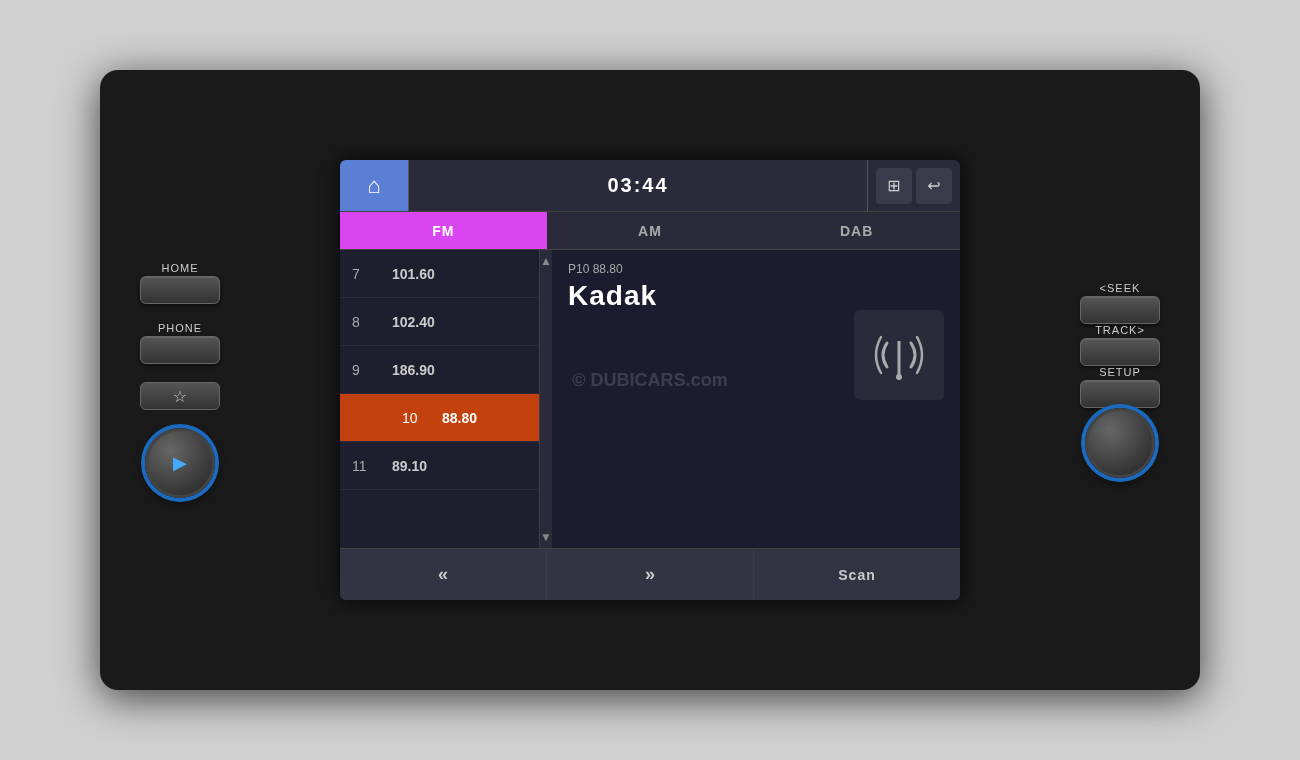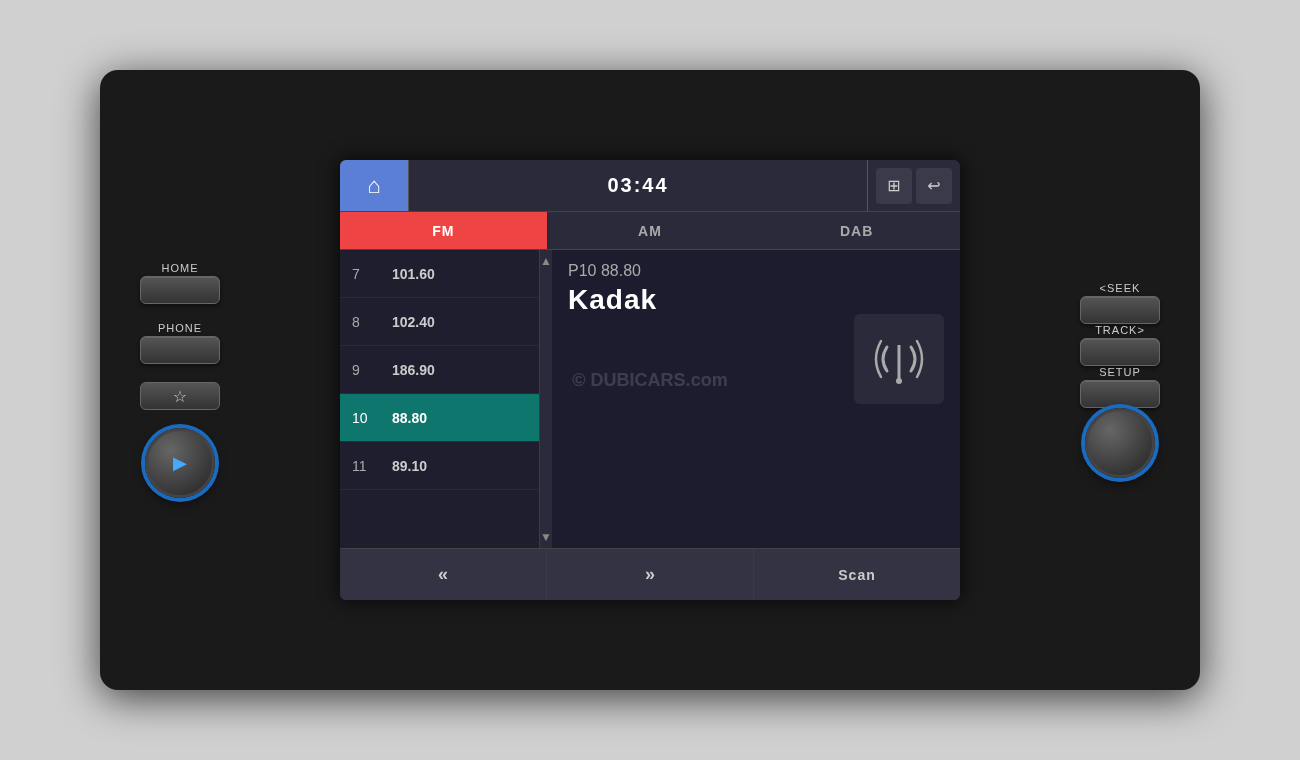--- a/index.html
+++ b/index.html
@@ -162,21 +162,21 @@
       align-items: center;
       justify-content: center;
       color: #aaa;
       font-size: 14px;
       font-weight: bold;
       cursor: pointer;
       letter-spacing: 1px;
     }
 
     .tab.active {
-      background: #ef4444;
+      background: #d946ef;
       color: #fff;
     }
 
     
     .screen-main {
       display: flex;
       flex: 1;
     }
 
     
@@ -194,22 +194,23 @@
       height: 48px;
       padding: 0 12px;
       border-bottom: 1px solid #2a2a3a;
       cursor: pointer;
       color: #ccc;
       font-size: 14px;
       gap: 20px;
     }
 
     .preset-item.active {
-      background: #0f766e;
+      background: #c2410c;
       color: #fff;
+      justify-content: center;
     }
 
     .preset-num {
       font-size: 14px;
       color: #aaa;
       min-width: 20px;
     }
 
     .preset-item.active .preset-num {
       color: #fff;
@@ -247,21 +248,21 @@
     }
 
     .station-info {
       display: flex;
       flex-direction: column;
       gap: 4px;
     }
 
     .preset-label {
       color: #aaa;
-      font-size: 16px;
+      font-size: 12px;
     }
 
     .station-name {
       color: #fff;
       font-size: 28px;
       font-weight: bold;
       letter-spacing: 1px;
     }
 
     .signal-icon {

